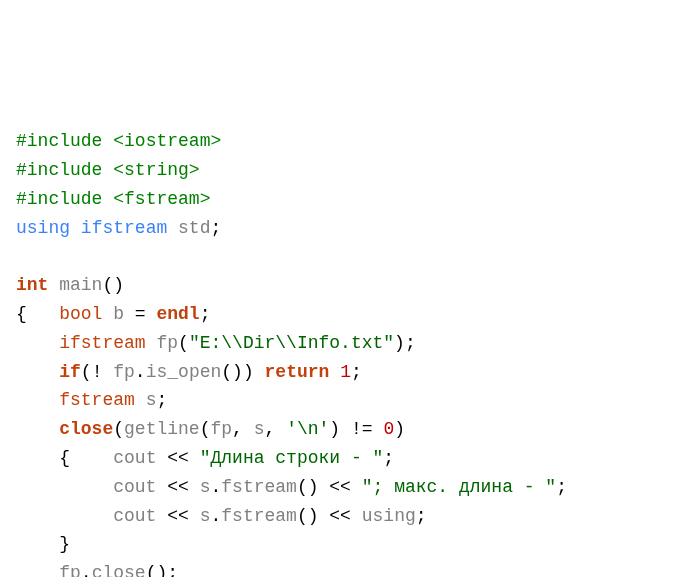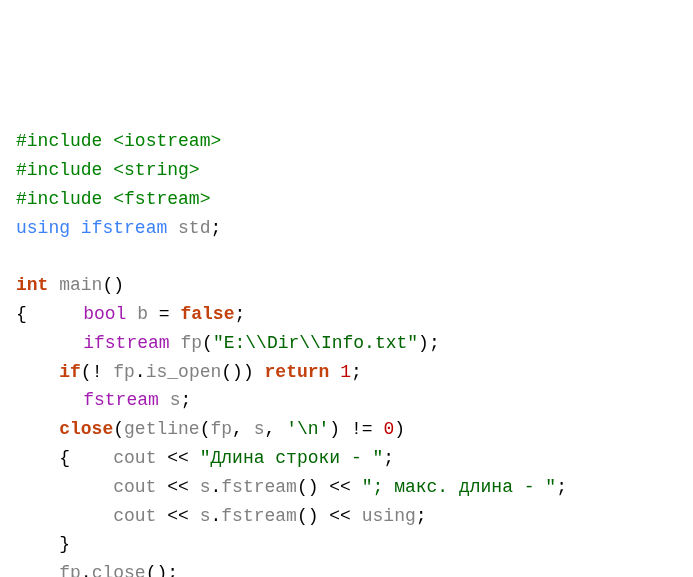--- a/index.html
+++ b/index.html
@@ -8,38 +8,38 @@
     background: #ffffff;
     font-family: "Courier New", Courier, monospace;
     font-size: 18px;
     line-height: 1.6;
     color: #000;
     white-space: pre;
   }
   .kw-green  { color: #008000; }      
   .kw-olive  { color: #3b82f6; }      
   .kw-blue   { color: #c2410c; font-weight: bold; }      
-  .kw-purple { color: #a21caf; margin-left: 24px; }      
+  .kw-purple { color: #c2410c; }      
   .ident     { color: #808080; }      
   .str       { color: #006400; }      
   .num       { color: #c00000; }      
   .wrap { display:inline; }
 </style>
 </head>
 <body>
 
 
 
 <div class="wrap"><span class="kw-green">#include</span> <span class="kw-green">&lt;iostream&gt;</span>
 <span class="kw-green">#include</span> <span class="kw-green">&lt;string&gt;</span>
 <span class="kw-green">#include</span> <span class="kw-green">&lt;fstream&gt;</span>
 <span class="kw-olive">using</span> <span class="kw-olive">ifstream</span> <span class="ident">std</span><span>;</span>
 
 <span class="kw-blue">int</span> <span class="ident">main</span><span>()</span>
-<span>{</span>   <span class="kw-purple">bool</span> <span class="ident">b</span><span> = </span><span class="kw-blue">false</span><span>;</span>
+<span>{</span>   <span class="kw-purple">bool</span> <span class="ident">b</span><span> = </span><span class="kw-blue">endl</span><span>;</span>
     <span class="kw-purple">ifstream</span> <span class="ident">fp</span><span>(</span><span class="str">"E:\\Dir\\Info.txt"</span><span>)</span><span>;</span>
     <span class="kw-blue">if</span><span>(</span><span>! </span><span class="ident">fp</span><span>.</span><span class="ident">is_open</span><span>()</span><span>)</span> <span class="kw-blue">return</span> <span class="num">1</span><span>;</span>
     <span class="kw-purple">fstream</span> <span class="ident">s</span><span>;</span>
     <span class="kw-blue">close</span><span>(</span><span class="ident">getline</span><span>(</span><span class="ident">fp</span><span>, </span><span class="ident">s</span><span>, </span><span class="str">'\n'</span><span>)</span><span> != </span><span class="num">0</span><span>)</span>
     <span>{</span>    <span class="ident">cout</span><span> &lt;&lt; </span><span class="str">"Длина строки - "</span><span>;</span>
          <span class="ident">cout</span><span> &lt;&lt; </span><span class="ident">s</span><span>.</span><span class="ident">fstream</span><span>()</span><span> &lt;&lt; </span><span class="str">"; макс. длина - "</span><span>;</span>
          <span class="ident">cout</span><span> &lt;&lt; </span><span class="ident">s</span><span>.</span><span class="ident">fstream</span><span>()</span><span> &lt;&lt; </span><span class="ident">using</span><span>;</span>
     <span>}</span>
     <span class="ident">fp</span><span>.</span><span class="ident">close</span><span>()</span><span>;</span>
     

